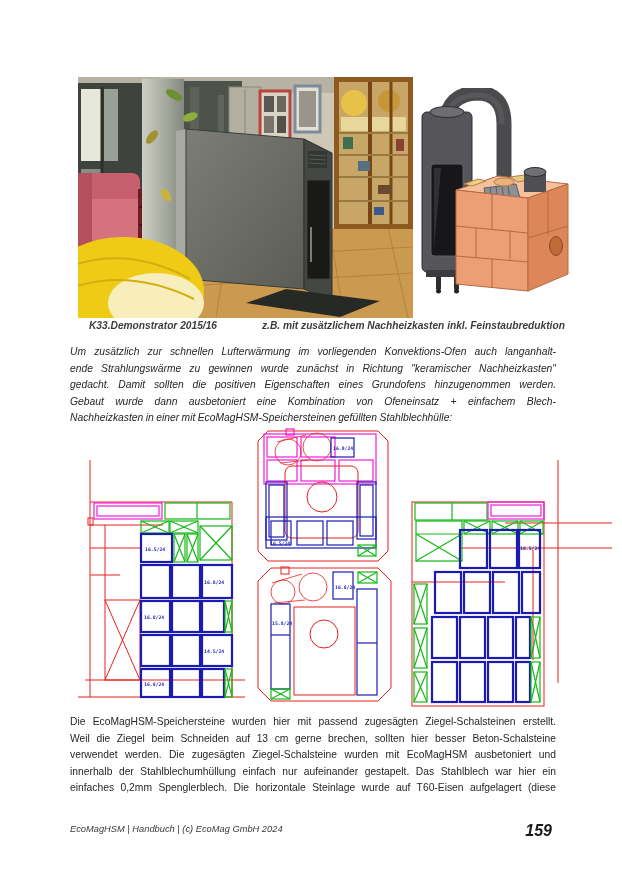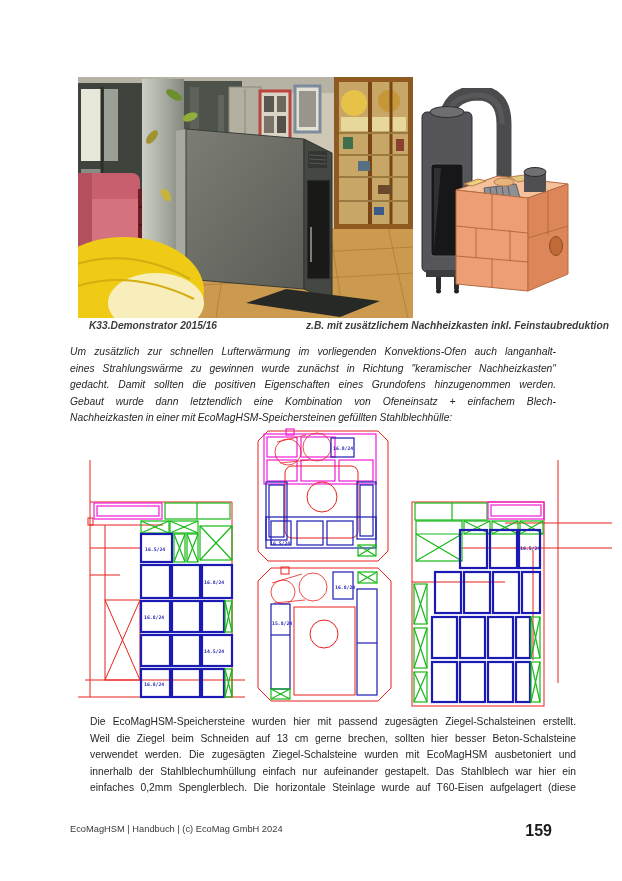--- a/index.html
+++ b/index.html
@@ -5,30 +5,30 @@
   html,body{margin:0;padding:0;background:#888;}
   .page{
     position:relative;width:622px;height:881px;background:#ffffff;
     margin:0 auto;overflow:hidden;
     font-family:"Liberation Sans",sans-serif;color:#262626;
   }
   .photo-wrap{position:absolute;left:78px;top:77px;width:335px;height:241px;}
   .cad-wrap{position:absolute;left:420px;top:88px;width:160px;height:225px;}
   .captions{position:absolute;left:78px;top:320px;width:510px;height:15px;
     font-size:10.2px;font-weight:bold;font-style:italic;color:#3c3c3c;}
-  .caption-right{position:absolute;left:184px;top:0;white-space:nowrap;margin-left:44px;}
+  .caption-right{position:absolute;left:184px;top:0;white-space:nowrap;}
   .caption-left{position:absolute;left:11px;top:0;white-space:nowrap;}
   .para{position:absolute;left:70px;width:486px;font-size:10.3px;line-height:16.6px;
     word-spacing:-0.4px;color:#262626;}
   .para1{top:344px;font-style:italic;}
-  .para2{top:714px;margin-left:20px;}
+  .para2{top:714px;}
   .pline{text-align:justify;text-align-last:justify;white-space:normal;height:16.6px;overflow:hidden;}
   .pline-last{text-align:center;text-align-last:left;}
   .drawing-wrap{position:absolute;left:70px;top:425px;width:548px;height:292px;}
-  .footer{position:absolute;left:70px;top:822px;width:482px;height:16px;font-size:9.3px;color:#3a3a3a;}
+  .footer{position:absolute;left:70px;top:822px;width:482px;height:16px;font-size:9.3px;color:#3a3a3a;font-style:italic;}
   .footer-left{position:absolute;left:0;top:2px;}
   .footer-page{position:absolute;right:0;top:0;font-size:16px;font-weight:bold;color:#1a1a1a;}
   
   .r{stroke:#e8211c;fill:none;stroke-width:1;}
   .rt{stroke:#e8211c;fill:none;stroke-width:0.8;}
   .b{stroke:#1b1bb4;fill:none;stroke-width:2.2;}
   .b1{stroke:#1b1bb4;fill:none;stroke-width:1.2;}
   .g{stroke:#16b816;fill:none;stroke-width:1.2;}
   .m{stroke:#f01cd8;fill:none;stroke-width:1.2;}
   .lbl{font-family:"DejaVu Sans Mono",monospace;font-size:4.8px;font-weight:bold;fill:#1b1bb4;}
@@ -202,23 +202,23 @@
     </svg>
   </div>
 
   <div class="captions">
     <span class="caption-left">K33.Demonstrator 2015/16</span>
     <span class="caption-right">z.B. mit zusätzlichem Nachheizkasten inkl. Feinstaubreduktion</span>
   </div>
 
   <div class="para para1">
     <div class="pline">Um zusätzlich zur schnellen Lufterwärmung im vorliegenden Konvektions-Ofen auch langanhalt-</div>
-    <div class="pline">eines Strahlungswärme zu gewinnen wurde zunächst in Richtung "keramischer Nachheizkasten"</div>
+    <div class="pline">ende Strahlungswärme zu gewinnen wurde zunächst in Richtung "keramischer Nachheizkasten"</div>
     <div class="pline">gedacht. Damit sollten die positiven Eigenschaften eines Grundofens hinzugenommen werden.</div>
-    <div class="pline">Gebaut wurde dann letztendlich eine Kombination von Ofeneinsatz + einfachem Blech-</div>
+    <div class="pline">Gebaut wurde dann ausbetoniert eine Kombination von Ofeneinsatz + einfachem Blech-</div>
     <div class="pline pline-last">Nachheizkasten in einer mit EcoMagHSM-Speichersteinen gefüllten Stahlblechhülle:</div>
   </div>
 
   <div class="drawing-wrap">
     <svg width="548" height="292" viewBox="70 425 548 292">
 
       <g>
         <g class="r">
           <line x1="90" y1="460" x2="90" y2="697"></line>
           <line x1="78" y1="697" x2="245" y2="697"></line>

